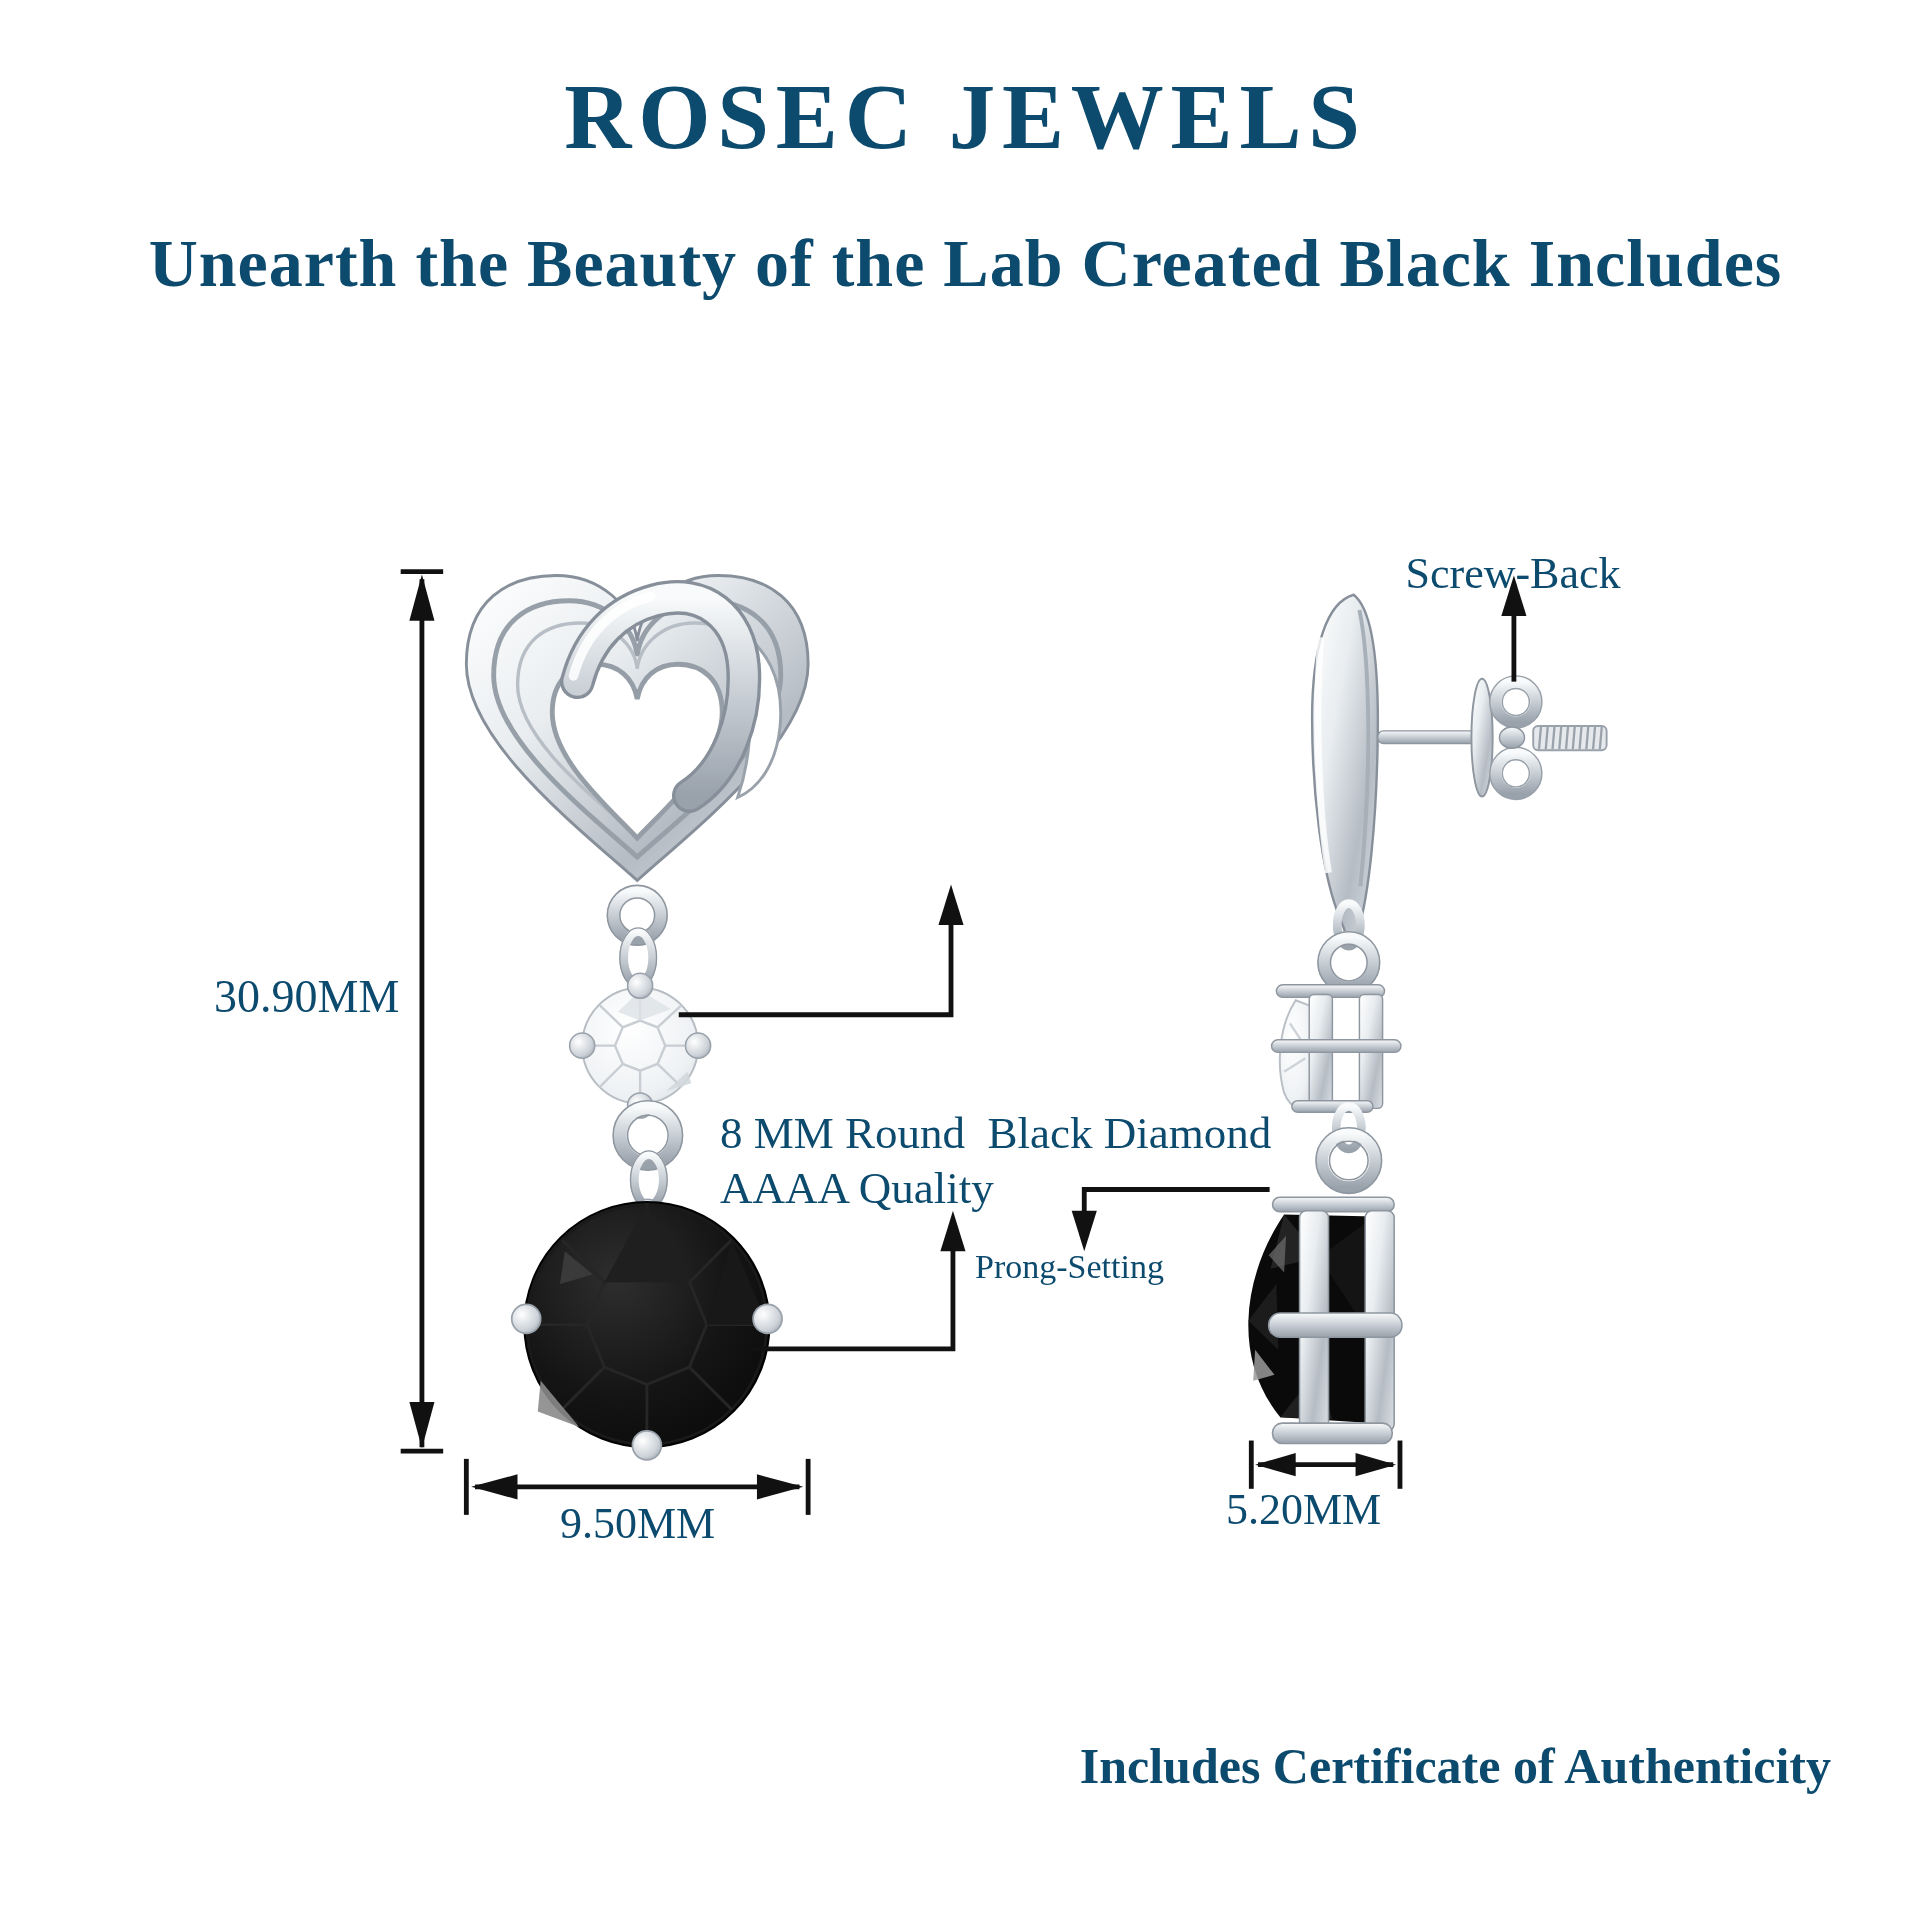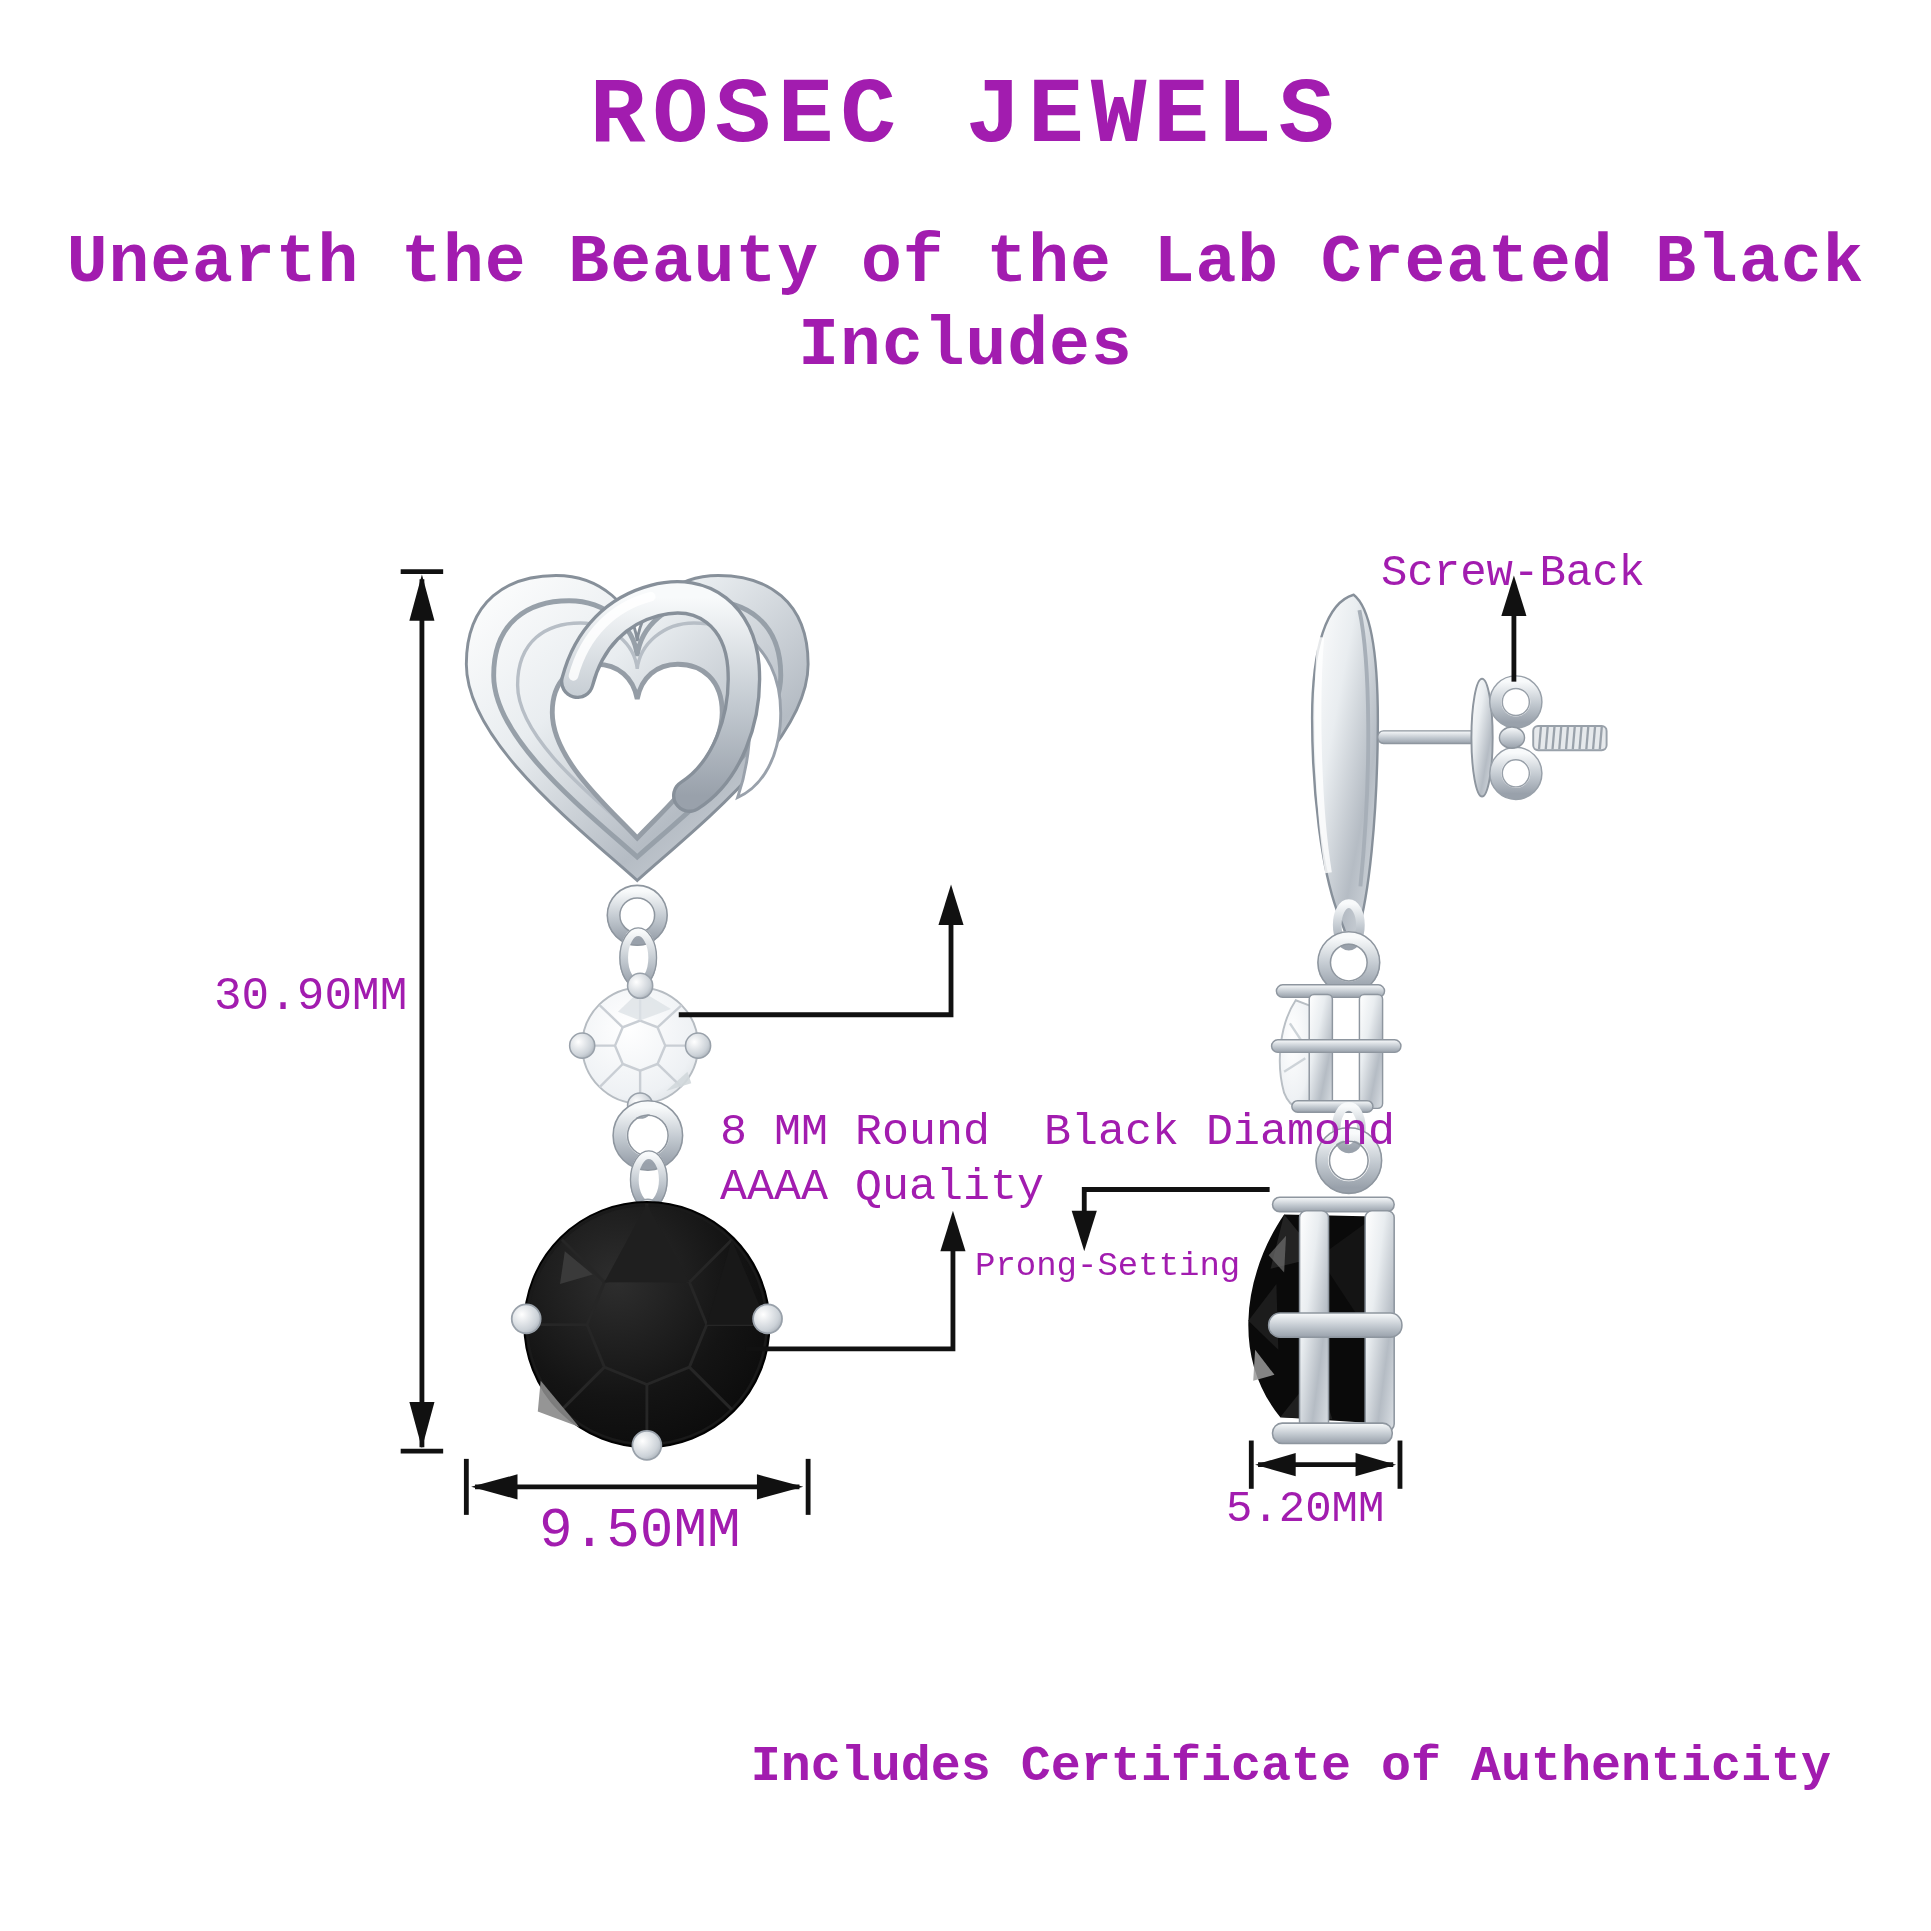--- a/index.html
+++ b/index.html
@@ -1,28 +1,28 @@
 <!DOCTYPE html>
 <html><head>
 <meta charset="utf-8">
 <style>
   html,body{margin:0;padding:0;background:#ffffff;}
   .stage{position:relative;width:1931px;height:1931px;background:#ffffff;overflow:hidden;
          font-family:"Liberation Serif", serif;color:#161616;}
   .art{position:absolute;left:0;top:0;width:1931px;height:1931px;}
-  .lbl{position:absolute;font-family:Liberation Mono, monospace;color:#a21caf;line-height:1.22;}
+  .lbl{position:absolute;font-family:Liberation Serif, serif;color:#0c4a6e;line-height:1.22;}
   .pre{white-space:pre-wrap;}
   .title{left:0;right:0;top:60px;text-align:center;font-size:93px;font-weight:700;letter-spacing:6.8px;}
   .tagline{left:0;right:0;top:222px;text-align:center;font-size:68px;font-weight:600;letter-spacing:1px;}
   .screwback{left:1378px;top:531px;width:270px;text-align:center;font-size:44px;margin-top:16px;}
   .labgrown{left:798px;top:774px;font-size:45px;}
   .blackdia{left:720px;top:1106px;font-size:45px;}
   .prongset{left:975px;top:1246px;font-size:34px;}
   .dimh{left:214px;top:969px;width:183px;text-align:left;font-size:46px;}
-  .dimw{left:539px;top:1497px;width:197px;text-align:center;font-size:56px;}
+  .dimw{left:539px;top:1497px;width:197px;text-align:center;font-size:44px;}
   .dims{left:1226px;top:1483px;width:197px;text-align:left;font-size:44px;}
   .footer{left:0;width:1831px;top:1736px;text-align:right;font-size:50px;font-weight:600;}
 </style>
 </head>
 <body>
 
 <div class="stage">
 
   <svg class="art" viewBox="0 0 2000 2000">
     <defs>

